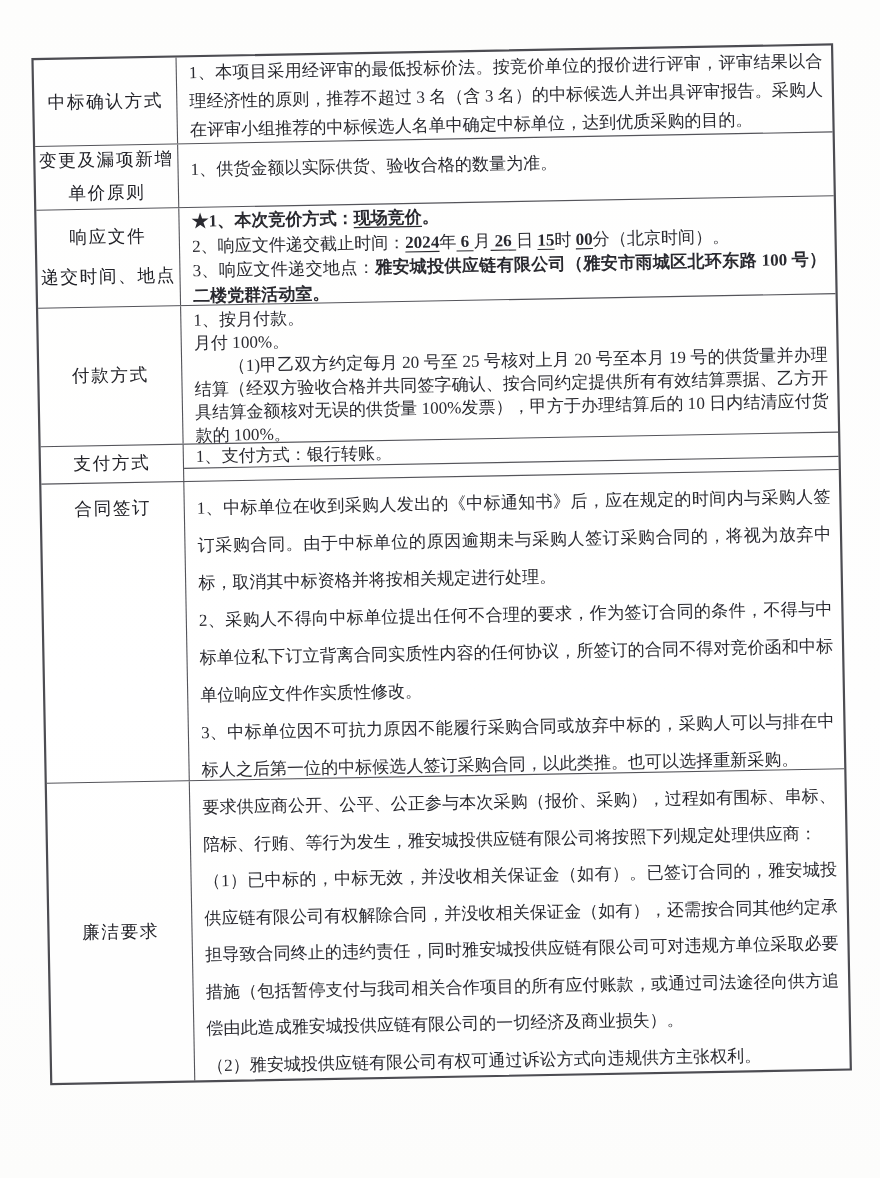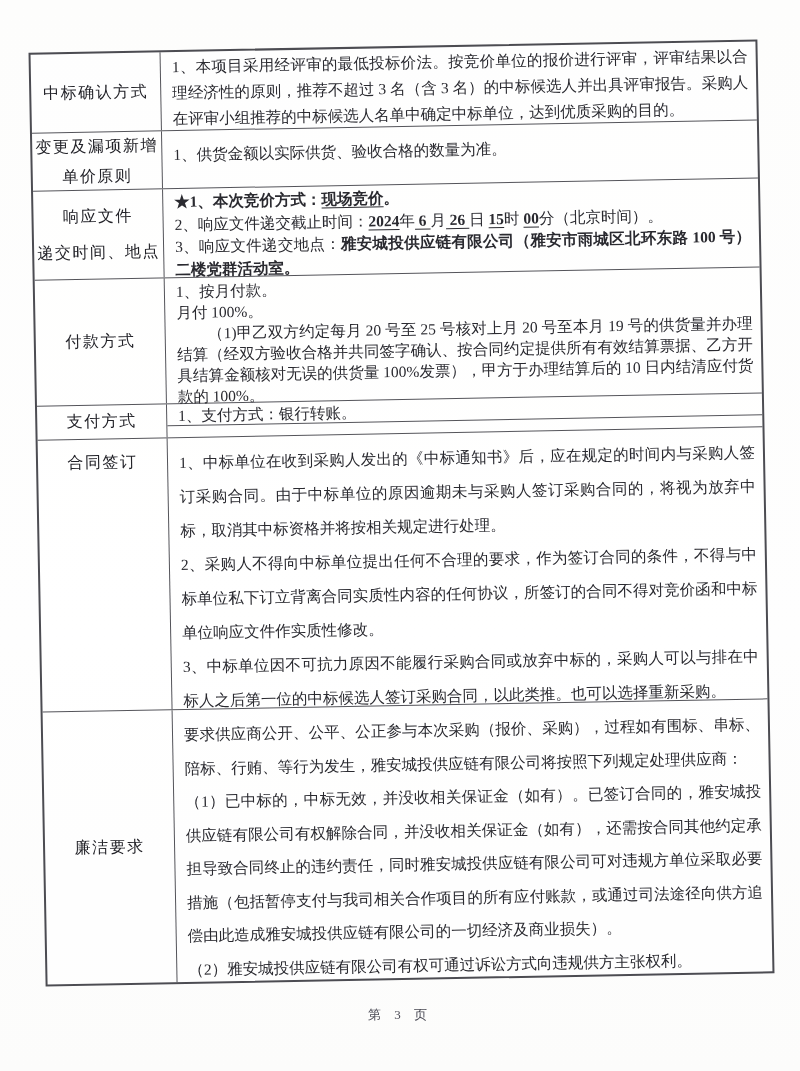--- a/index.html
+++ b/index.html
@@ -118,14 +118,13 @@
         <div class="label-cell">
           <span class="label-line">廉洁要求</span>
         </div>
         <div class="content-cell">
           <div class="para"><span>要求供应商公开、公平、公正参与本次采购（报价、采购），过程如有围标、串标、陪标、行贿、等行为发生，雅安城投供应链有限公司将按照下列规定处理供应商：</span></div>
           <div class="para"><span>（1）已中标的，中标无效，并没收相关保证金（如有）。已签订合同的，雅安城投供应链有限公司有权解除合同，并没收相关保证金（如有），还需按合同其他约定承担导致合同终止的违约责任，同时雅安城投供应链有限公司可对违规方单位采取必要措施（包括暂停支付与我司相关合作项目的所有应付账款，或通过司法途径向供方追偿由此造成雅安城投供应链有限公司的一切经济及商业损失）。</span></div>
           <div class="para"><span>（2）雅安城投供应链有限公司有权可通过诉讼方式向违规供方主张权利。</span></div>
         </div>
       </div>
     </div>
-  <div class="footer">第 3 页</div>
 </div>
 
 </body></html>

